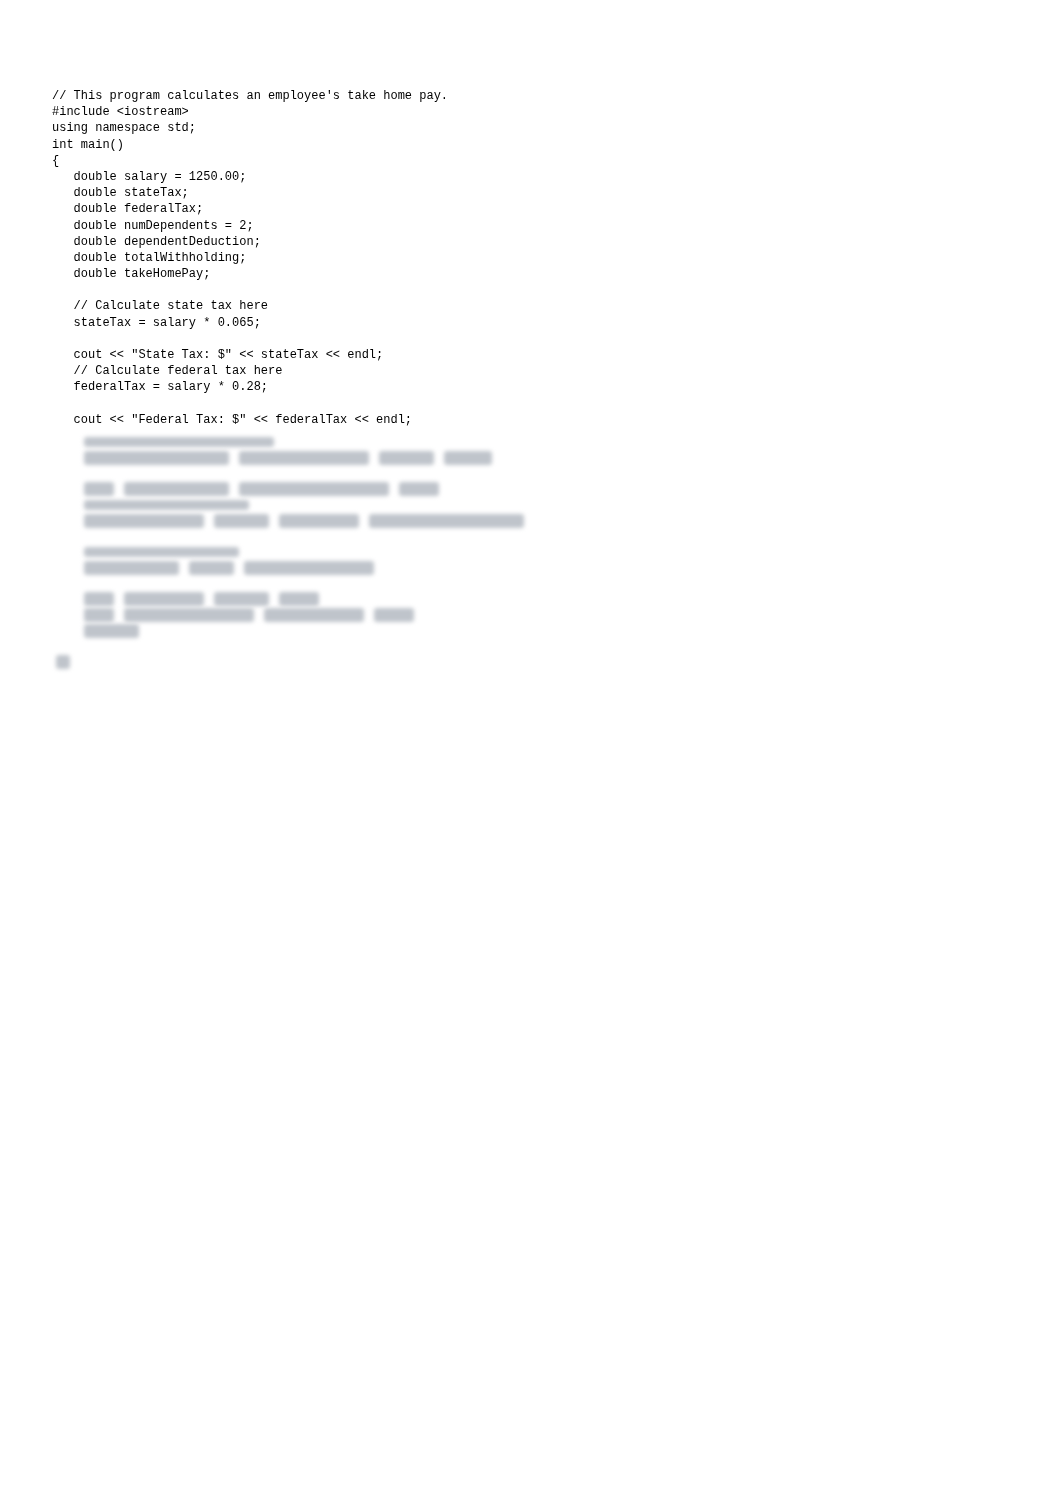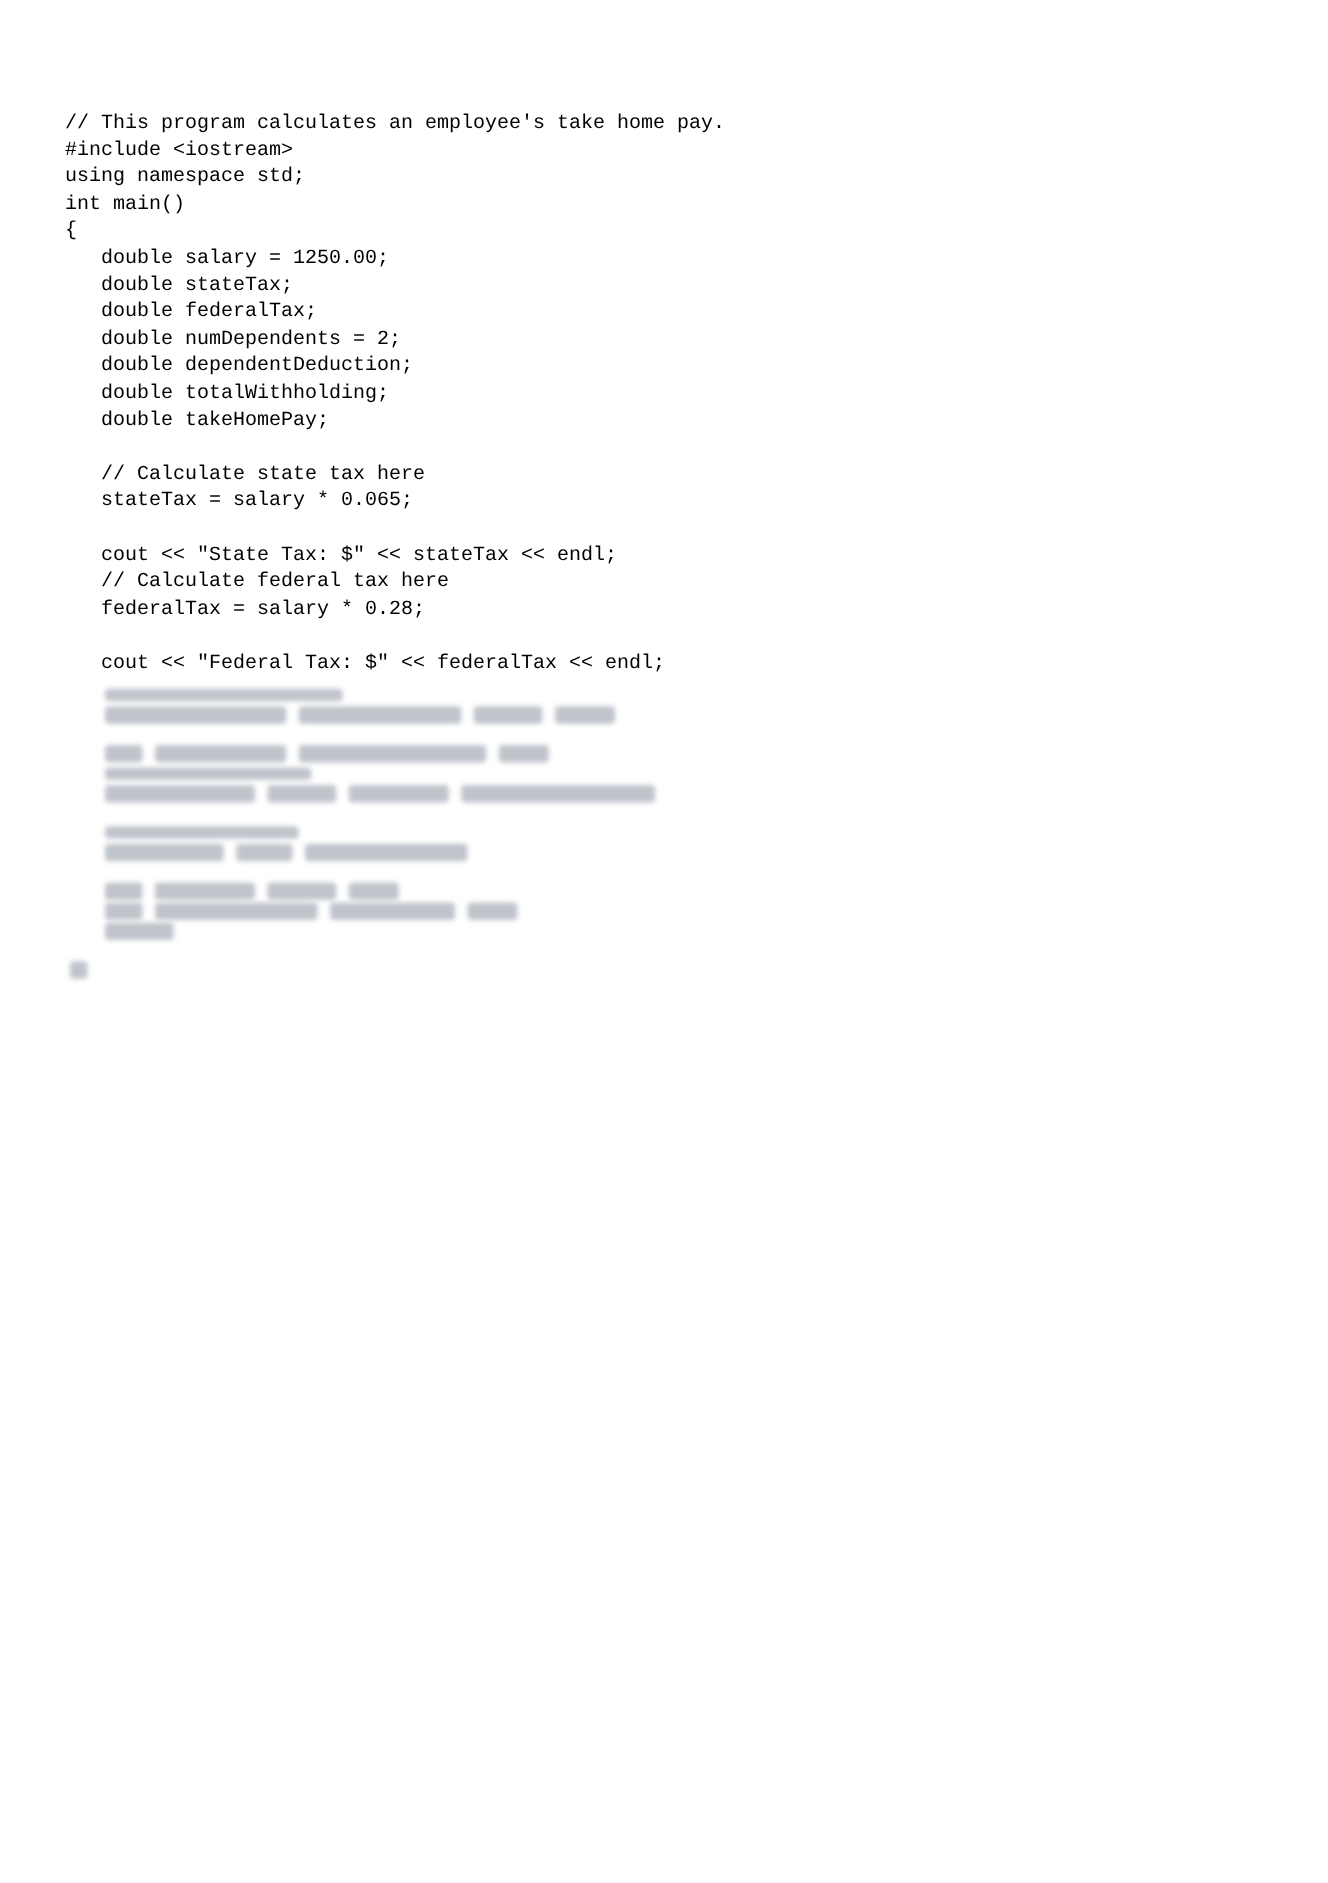--- a/index.html
+++ b/index.html
@@ -14,21 +14,21 @@
     color: #000000;
   }
   .page {
     padding: 88px 52px 40px 52px;
     position: relative;
   }
   pre.code {
     margin: 0;
     white-space: pre;
     font-family: "Courier New", Courier, monospace;
-    font-size: 16px;
+    font-size: 12px;
     line-height: 1.35;
   }
   .redacted-block {
     margin-left: 32px;
     margin-top: 8px;
   }
   .redacted-group {
     margin-bottom: 18px;
   }
   .redacted-line {

